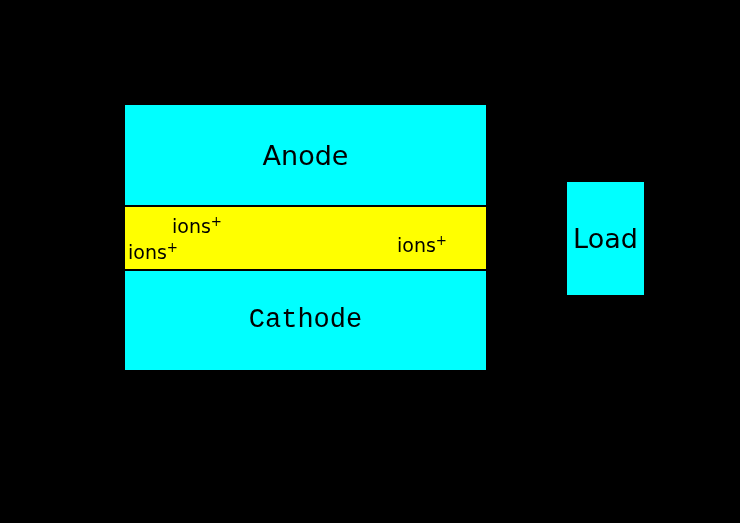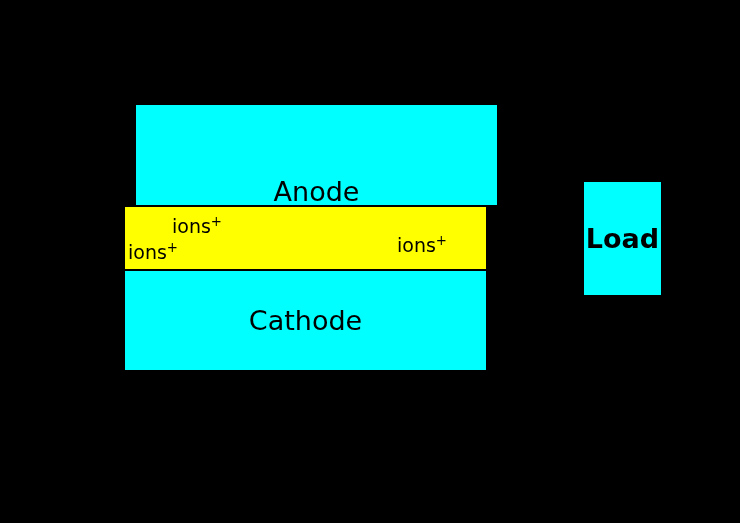--- a/index.html
+++ b/index.html
@@ -28,25 +28,25 @@
     justify-content: center;
   }
   .electrode { background: var(--electrode-fill); }
   .electrolyte { background: var(--electrolyte-fill); }
   .big-label {
     font-size: 27px;
     line-height: 1;
     white-space: nowrap;
   }
   
-  #anode-box      { left: 134px; top: 103px; width: 365px; height: 104px; align-items: flex-end; }
+  #anode-box      { left: 123px; top: 103px; width: 365px; height: 104px; }
   #electrolyte-box{ left: 123px; top: 205px; width: 365px; height:  66px; }
-  #cathode-box    { left: 123px; top: 269px; width: 365px; height: 103px; }
+  #cathode-box    { left: 123px; top: 269px; width: 365px; height: 103px; font-family: Liberation Mono, monospace; }
   
-  #load-box       { left: 582px; top: 180px; width:  81px; height: 117px; font-weight: bold; }
+  #load-box       { left: 565px; top: 180px; width:  81px; height: 117px; }
 
   .ion-label {
     position: absolute;
     font-size: 19px;
     line-height: 1.15;
     white-space: nowrap;
   }
   .ion-label sup {
     font-size: 0.7em;
     line-height: 0;

